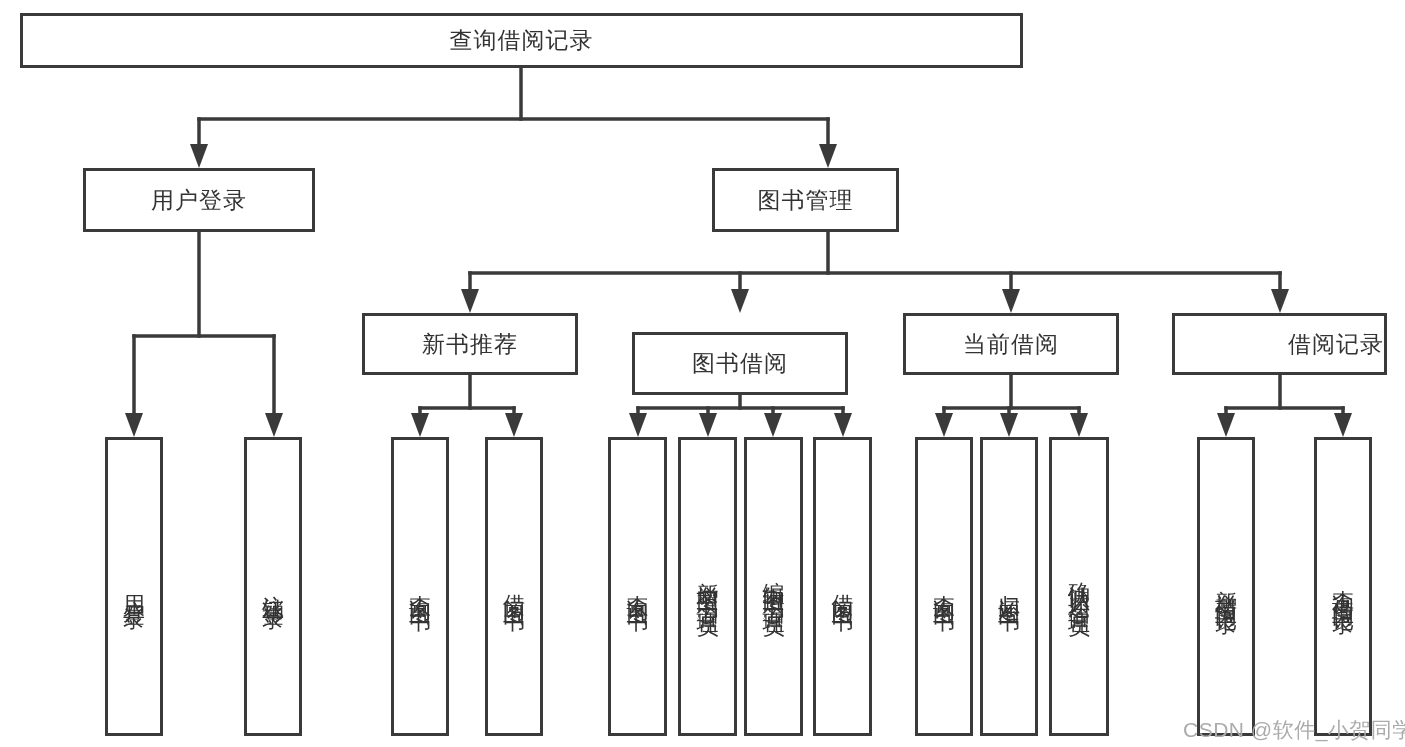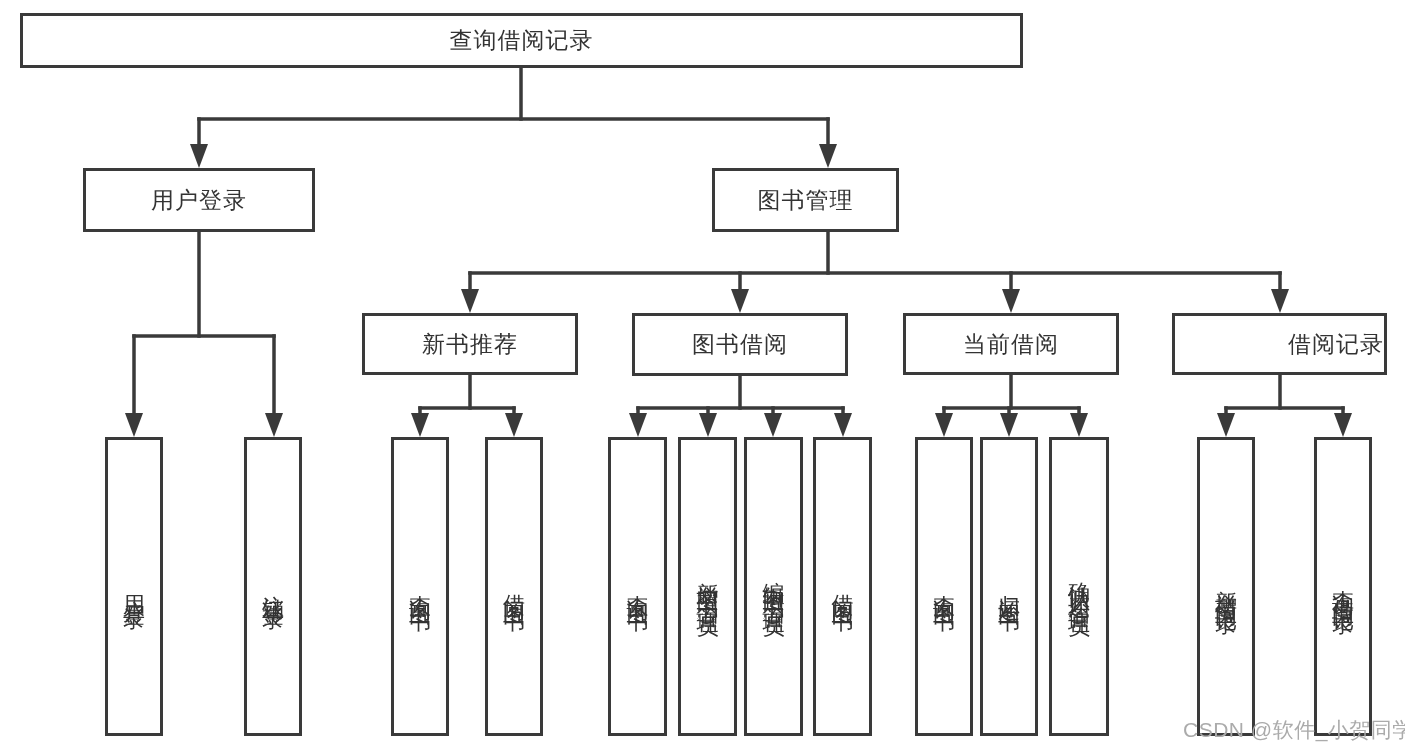--- a/index.html
+++ b/index.html
@@ -152,21 +152,21 @@
   <div class="box" style="left:83px; top:168px; width:232px; height:64px;">
     <span class="hlabel">用户登录</span>
   </div>
   <div class="box" style="left:712px; top:168px; width:187px; height:64px;">
     <span class="hlabel">图书管理</span>
   </div>
 
   <div class="box" style="left:362px; top:313px; width:216px; height:62px;">
     <span class="hlabel">新书推荐</span>
   </div>
-  <div class="box" style="left:632px; top:313px; width:216px; height:63px;">
+  <div class="box" style="left:632px; top:332px; width:216px; height:63px;">
     <span class="hlabel">图书借阅</span>
   </div>
   <div class="box" style="left:903px; top:313px; width:216px; height:62px;">
     <span class="hlabel">当前借阅</span>
   </div>
   <div class="box" style="left:1172px; top:313px; width:215px; height:62px;justify-content:flex-end;">
     <span class="hlabel">借阅记录</span>
   </div>
 
   <div class="box" style="left:105px; top:437px; width:58px; height:299px;">

